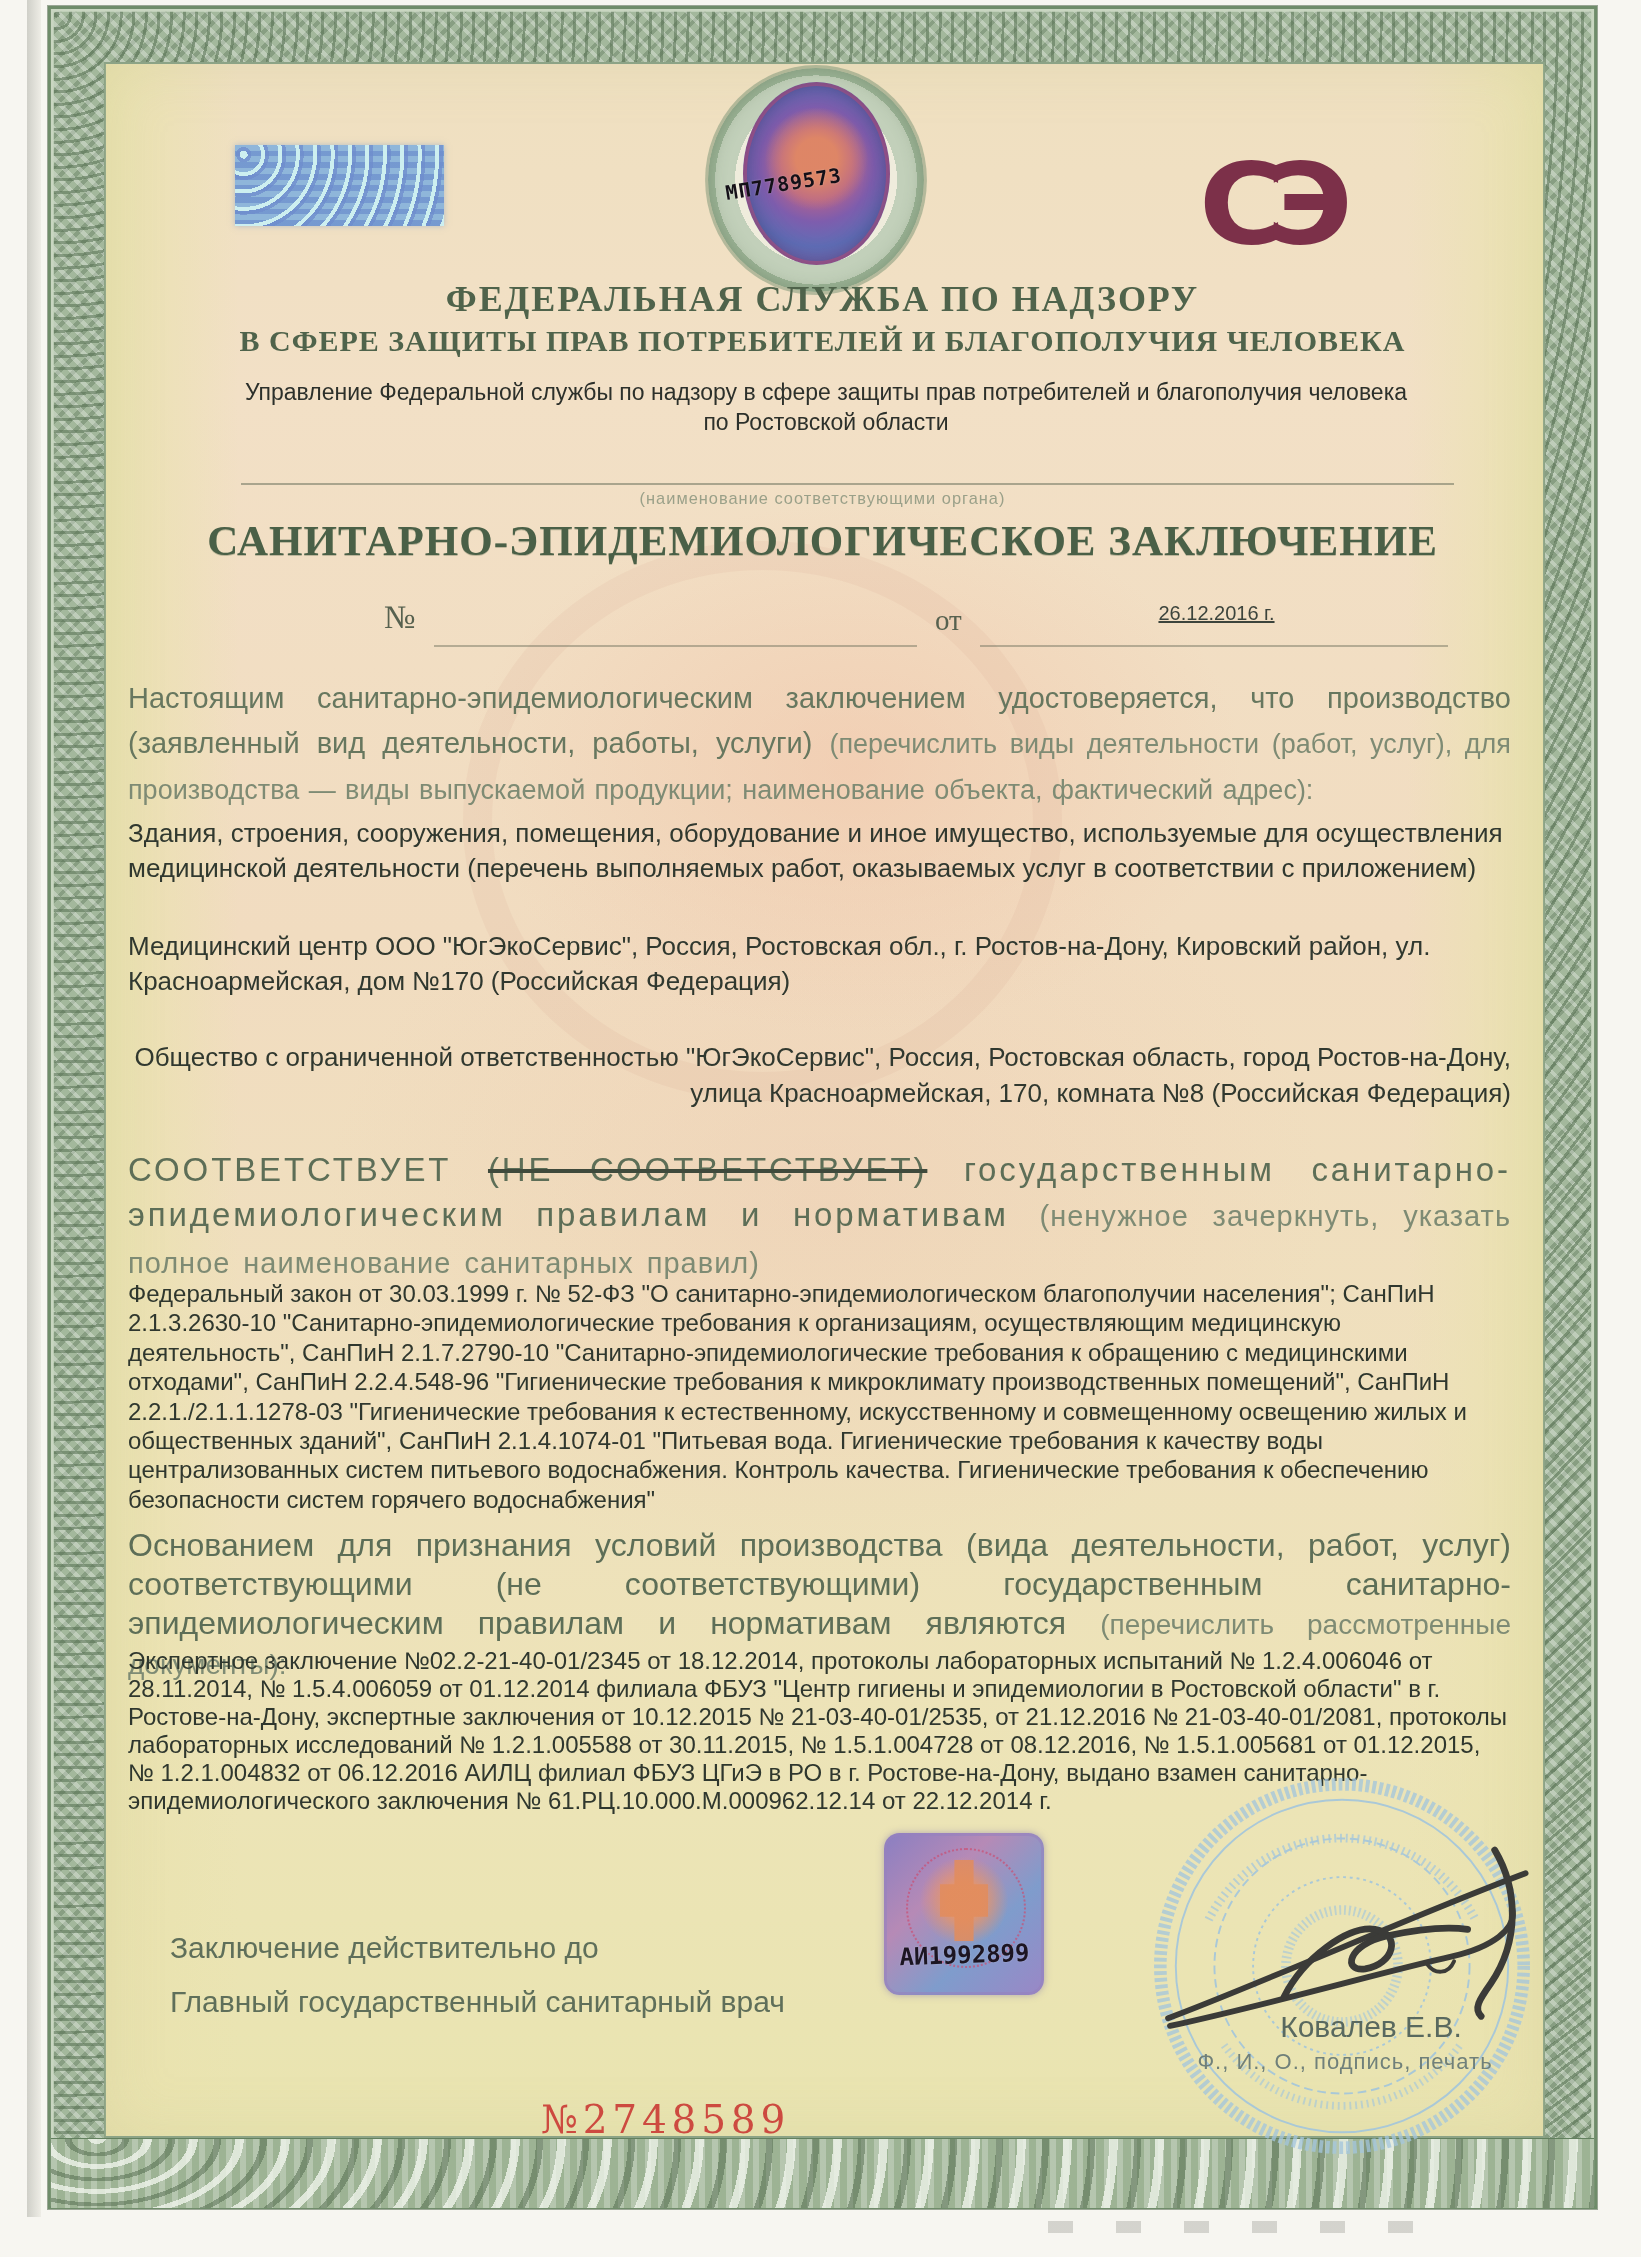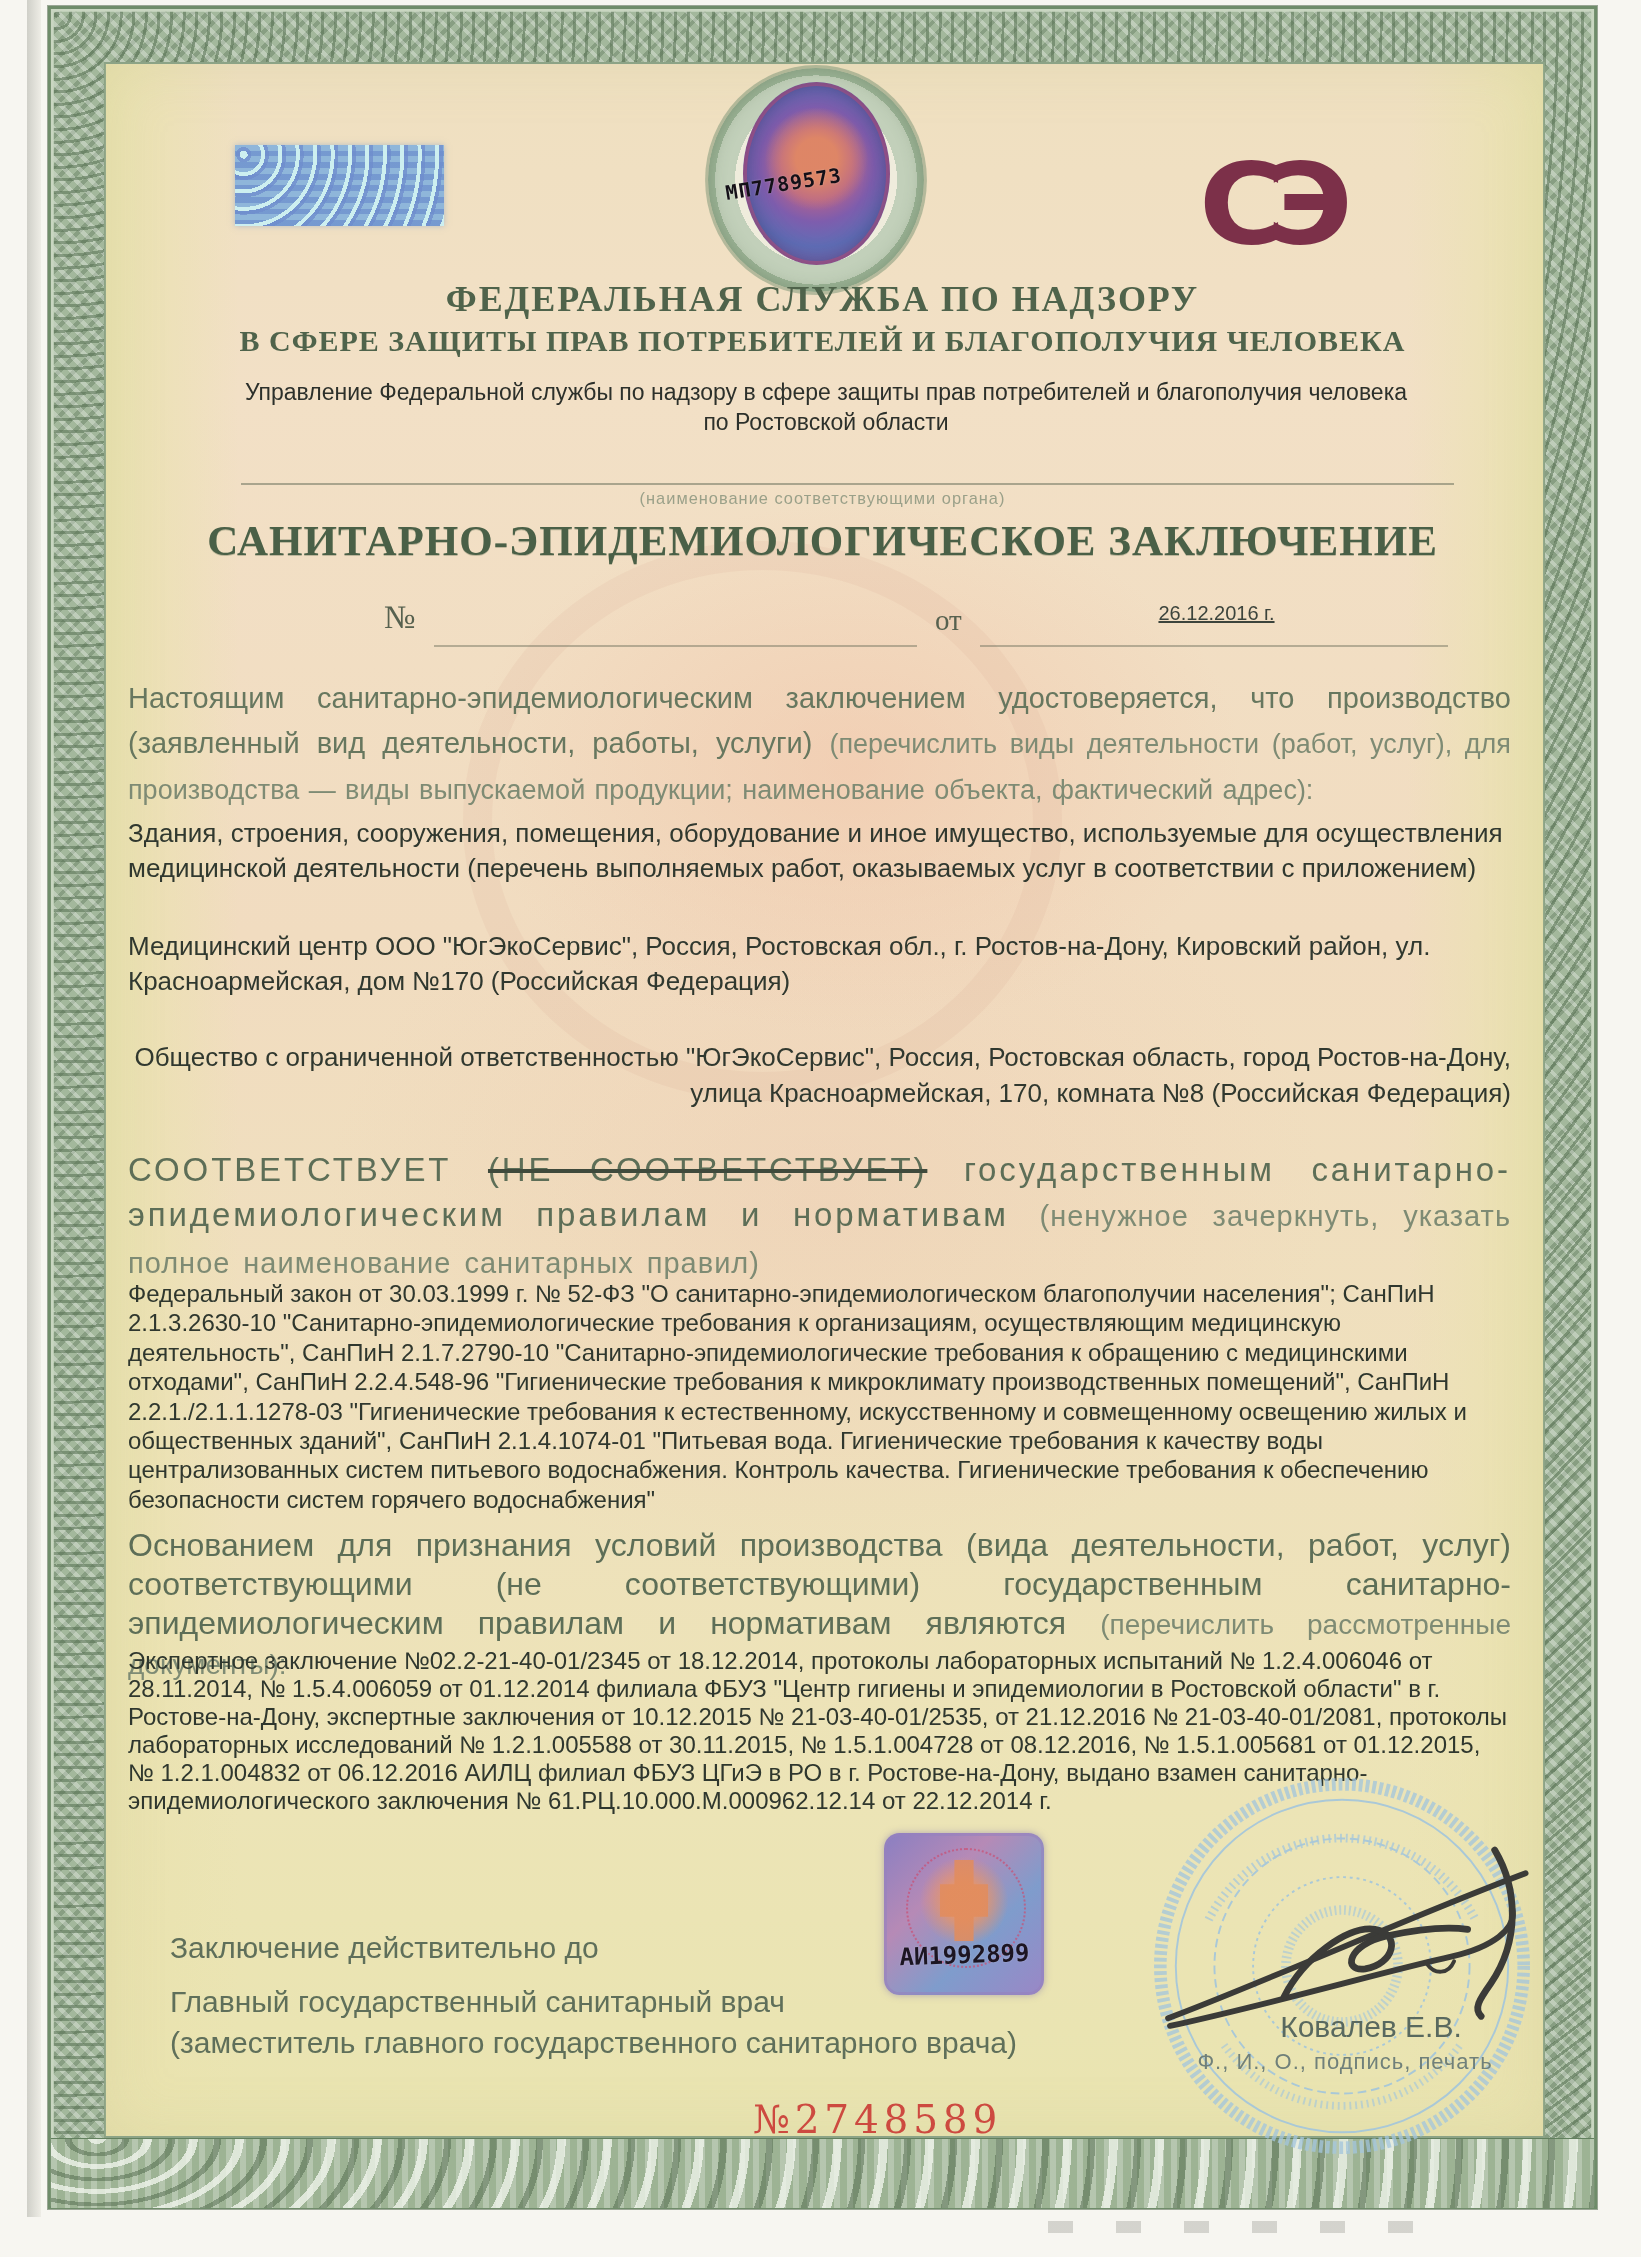--- a/index.html
+++ b/index.html
@@ -169,21 +169,21 @@
   .validity{position:absolute;left:170px;top:1931px;font-size:30px;color:#5f6f5a;}
   .officer1{position:absolute;left:170px;top:1985px;font-size:30px;color:#5f6f5a;}
   .officer2{position:absolute;left:170px;top:2026px;font-size:30px;color:#5f6f5a;}
 
   .stamp{position:absolute;left:1141px;top:1765px;width:402px;height:402px;}
   .signer-name{position:absolute;left:1207px;top:2010px;width:328px;text-align:center;
     font-size:30px;color:#59695f;}
   .signer-caption{position:absolute;left:1181px;top:2049px;width:328px;text-align:center;
     font-size:22px;color:#70807a;letter-spacing:1px;}
 
-  .blank-number{position:absolute;left:519px;top:2097px;width:483px;text-align:right;
+  .blank-number{position:absolute;left:541px;top:2097px;width:483px;text-align:left;
     font-family:"DejaVu Serif", serif;font-size:39px;color:#cd4a40;letter-spacing:4.8px;}
 
   .fine-print{position:absolute;left:1048px;top:2221px;width:377px;height:11.6px;opacity:.45;
     background:repeating-linear-gradient(90deg,#a9a9a2 0 25px, rgba(0,0,0,0) 25px 68px);}
 </style>
 </head>
 <body>
 
 <div class="sheet">
   <div class="scan-edge"></div>
@@ -227,21 +227,20 @@
   <div class="basis"><span>Основанием для признания условий производства (вида деятельности, работ, услуг) соответствующими (не соответствующими) государственным санитарно-эпидемиологическим правилам и нормативам являются </span><span class="p-note">(перечислить рассмотренные документы):</span></div>
 
   <div class="documents">Экспертное заключение №02.2-21-40-01/2345 от 18.12.2014, протоколы лабораторных испытаний № 1.2.4.006046 от 28.11.2014, № 1.5.4.006059 от 01.12.2014 филиала ФБУЗ "Центр гигиены и эпидемиологии в Ростовской области" в г. Ростове-на-Дону, экспертные заключения от 10.12.2015 № 21-03-40-01/2535, от 21.12.2016 № 21-03-40-01/2081, протоколы лабораторных исследований № 1.2.1.005588 от 30.11.2015, № 1.5.1.004728 от 08.12.2016, № 1.5.1.005681 от 01.12.2015, № 1.2.1.004832 от 06.12.2016 АИЛЦ филиал ФБУЗ ЦГиЭ в РО в г. Ростове-на-Дону, выдано взамен санитарно-эпидемиологического заключения № 61.РЦ.10.000.М.000962.12.14 от 22.12.2014 г.</div>
 
   <div class="holo-square">
     <div class="holo-serial2">АИ1992899</div>
   </div>
 
   <div class="validity">Заключение действительно до</div>
   <div class="officer1">Главный государственный санитарный врач</div>
-  <div class="officer2">(заместитель главного государственного санитарного врача)</div>
 
   <div class="stamp">
     <svg width="402" height="402" viewBox="0 0 416 416">
       <g fill="none" stroke="#a3c6dc" opacity="0.9">
         <circle cx="208" cy="208" r="188" stroke-width="13" stroke-dasharray="4 3" opacity="0.85"></circle>
         <circle cx="208" cy="208" r="172" stroke-width="2"></circle>
         <circle cx="208" cy="208" r="132" stroke-width="2" stroke-dasharray="9 5"></circle>
         <circle cx="208" cy="208" r="92" stroke-width="2" stroke-dasharray="3 4"></circle>
         <circle cx="208" cy="208" r="58" stroke-width="10" stroke-dasharray="2 3" opacity="0.7"></circle>
         <path d="M70 160 A155 155 0 0 1 346 160" stroke-width="9" stroke-dasharray="2 4" opacity="0.8"></path>

